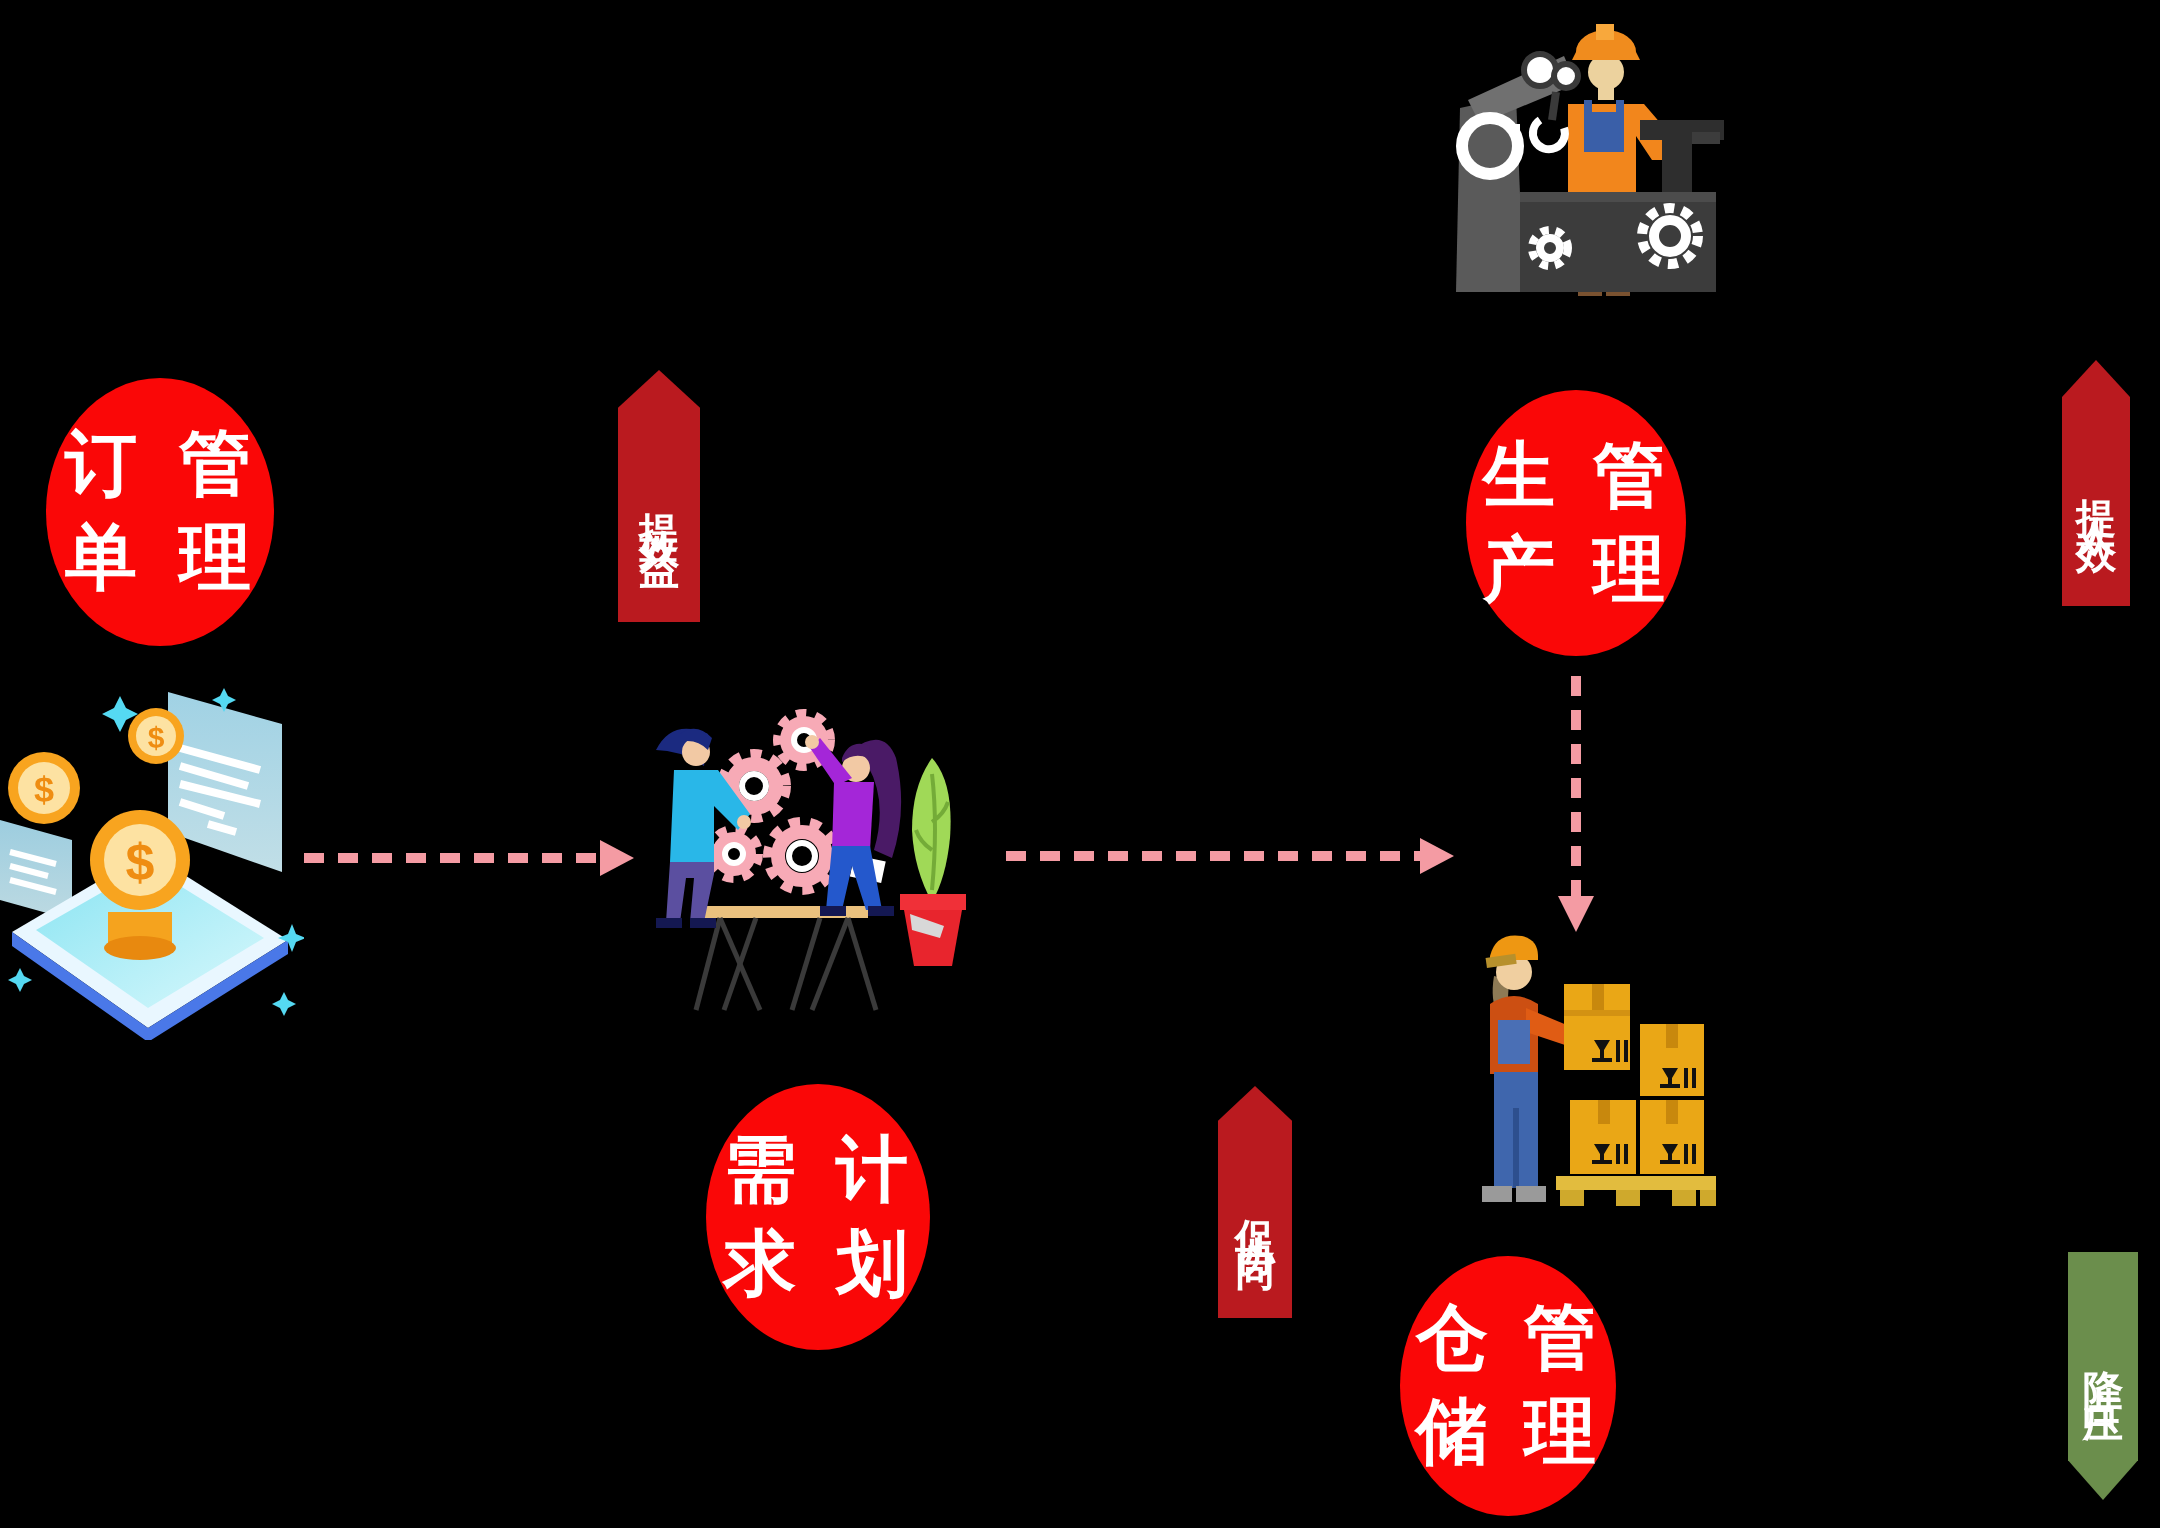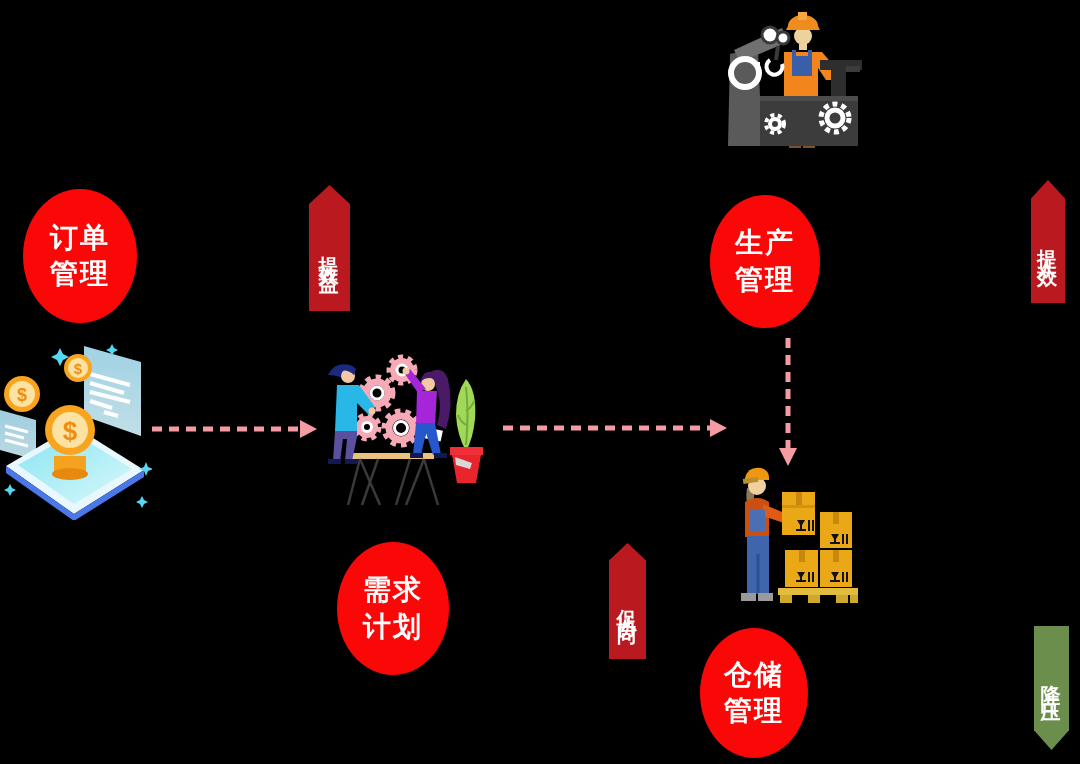--- a/index.html
+++ b/index.html
@@ -9,23 +9,23 @@
     font-family:"Liberation Sans","DejaVu Sans",sans-serif;
     overflow:hidden;
   }
   .stage{position:relative;width:1080px;height:764px;background:var(--background,#000);}
   .stage > *{position:absolute;}
 
   
   .node{
     background:var(--node-red,#fa0808);
     border-radius:50%;
-    display:flex;flex-direction:column;align-items:center;justify-content:center;
+    display:flex;flex-direction:row;align-items:center;justify-content:center;
     color:var(--text-white,#fff);
-    font-weight:bold;font-size:28px;line-height:1.3;letter-spacing:2px;
+    font-weight:bold;font-size:36px;line-height:1.3;letter-spacing:2px;
     text-align:center;
   }
 
   
   .ribbon{
     display:flex;align-items:center;justify-content:center;
     color:var(--text-white,#fff);
     font-weight:bold;font-size:20px;
   }
   .ribbon .vtext{
@@ -306,26 +306,26 @@
       <rect x="101" y="137" width="12" height="8" fill="#cfa92c"></rect>
       <rect x="115" y="137" width="8" height="8" fill="#cfa92c"></rect>
     </g>
   </svg>
 
   <div class="node" style="left:23px;top:189px;width:114px;height:134px">
     <div>订单</div>
     <div>管理</div>
   </div>
 
-  <div class="node" style="left:710px;top:195px;width:110px;height:133px">
+  <div class="node" style="left:733px;top:195px;width:110px;height:133px">
     <div>生产</div>
     <div>管理</div>
   </div>
 
-  <div class="node" style="left:337px;top:542px;width:112px;height:133px">
+  <div class="node" style="left:353px;top:542px;width:112px;height:133px">
     <div>需求</div>
     <div>计划</div>
   </div>
 
   <div class="node" style="left:700px;top:628px;width:108px;height:130px">
     <div>仓储</div>
     <div>管理</div>
   </div>
 
   <div class="ribbon red up" style="left:309px;top:185px;width:41px;height:116px">

